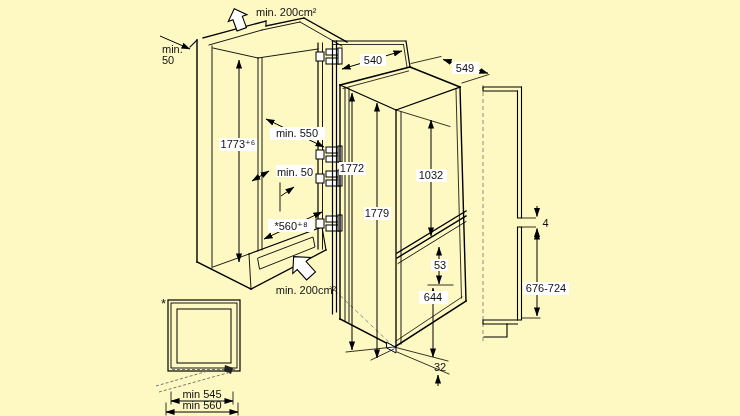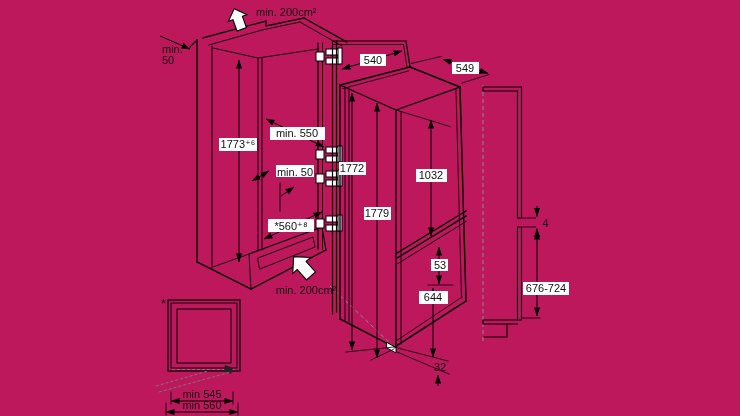--- a/index.html
+++ b/index.html
@@ -1,16 +1,16 @@
 <!DOCTYPE html>
 <html><head>
 <meta charset="utf-8">
 <style>
   html,body{margin:0;padding:0;background:#fff;}
-  .stage{position:relative;width:740px;height:416px;background:#be185d;overflow:hidden;}
+  .stage{position:relative;width:740px;height:416px;background:#fef9c3;overflow:hidden;}
   svg{display:block;}
   svg text{font-family:"Liberation Sans","DejaVu Sans",sans-serif;font-size:11px;fill:#111;}
   .mid{text-anchor:middle;}
   .ln{stroke:#000;fill:none;stroke-linecap:square;}
   .w16{stroke-width:1.6;} .w14{stroke-width:1.4;} .w13{stroke-width:1.3;}
   .w12{stroke-width:1.2;} .w11{stroke-width:1.1;} .w09{stroke-width:.9;} .w08{stroke-width:.8;}
   .dim{stroke:#000;stroke-width:1;fill:none;}
   .dash{stroke:#8a8a8a;stroke-width:1;fill:none;stroke-dasharray:4 3;}
   .dash2{stroke:#777;stroke-width:1;fill:none;stroke-dasharray:3 2;}
   .whitefill{fill:#fff;}

